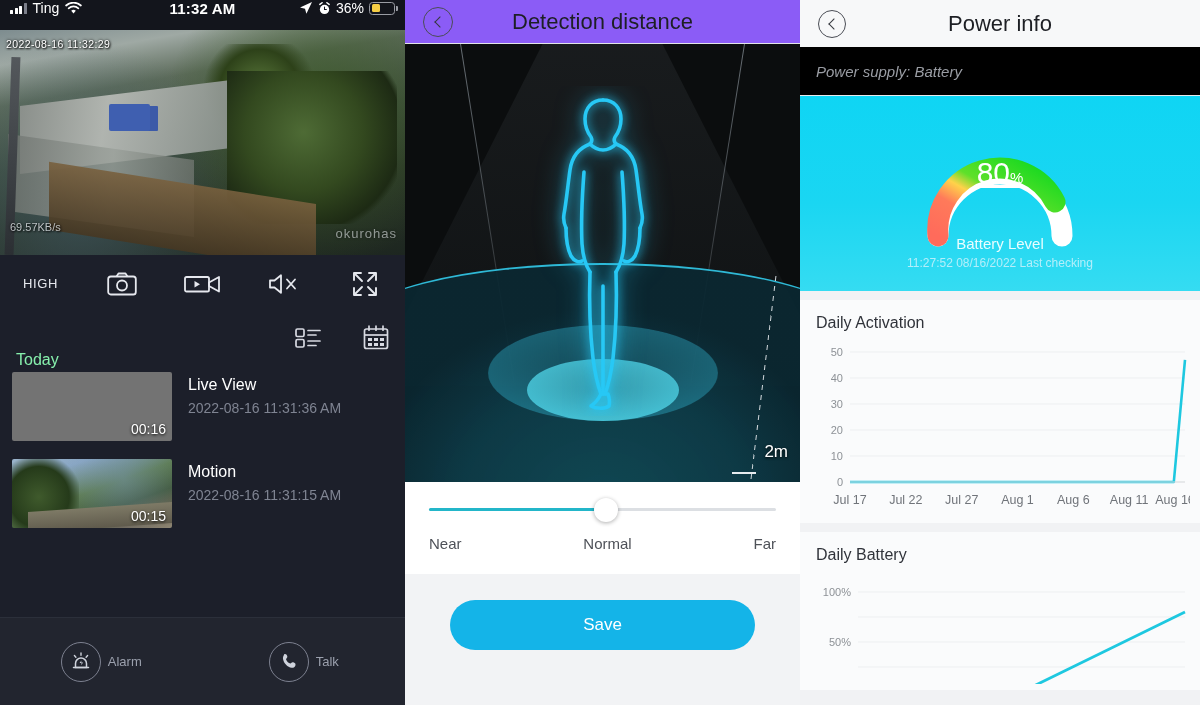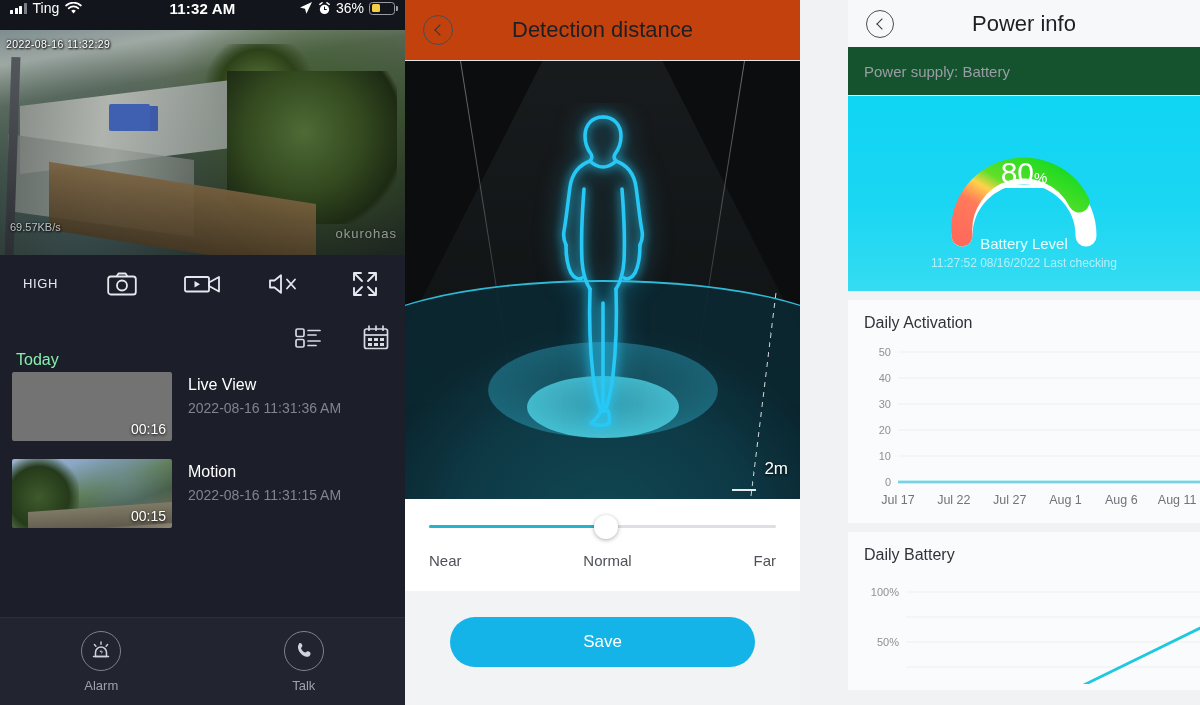--- a/index.html
+++ b/index.html
@@ -85,27 +85,27 @@
     background:radial-gradient(circle at 40% 55%, #3f5a2c 0%, #253a1a 55%, rgba(0,0,0,0) 78%);}
   .ev-thumb.photo:after{content:"";position:absolute;left:10%;bottom:0;width:90%;height:30%;
     background:linear-gradient(#7e7a66,#5f5a4c);transform:skewY(-4deg);}
   .ev-dur { position:absolute; right:6px; bottom:4px; color:#fff; font-size:14px; z-index:3; text-shadow:0 1px 3px #000; }
   .ev-meta { padding-top:4px; }
   .ev-title { color:#fff; font-size:16px; margin-bottom:6px; }
   .ev-time { color:#7f8492; font-size:14px; }
 
   .tabbar { position:absolute; left:0; bottom:0; width:405px; height:88px; background:#22252f;
     border-top:1px solid #2b2f3a; display:flex; }
-  .tab { flex:1; display:flex; flex-direction:column; align-items:center; justify-content:center; gap:7px; }
+  .tab { flex:1; display:flex; flex-direction:row; align-items:center; justify-content:center; gap:7px; }
   .tab-circle { width:40px; height:40px; border:1.3px solid #7d8190; border-radius:50%; display:flex; align-items:center; justify-content:center; }
   .tab-label { color:#9ba0ad; font-size:13px; }
 
   
   .panel-det { width:395px; height:705px; background:#f2f3f5; position:relative; }
-  .det-head { height:61px; background:#c2410c; display:flex; align-items:center; padding:0 18px; position:relative; border-bottom:1px solid #e2e4e7;}
+  .det-head { height:44px; background:#8b5cf6; display:flex; align-items:center; padding:0 18px; position:relative; border-bottom:1px solid #e2e4e7;}
   .det-back { width:30px; height:30px; border:1.6px solid #4a4d55; border-radius:50%; display:flex; align-items:center; justify-content:center; }
   .det-chev { width:8px;height:8px;border-left:1.8px solid #34373d;border-bottom:1.8px solid #34373d;transform:rotate(45deg);margin-left:3px;}
   .det-title { position:absolute; left:0; right:0; text-align:center; font-size:22px; color:#1d1f24; pointer-events:none;}
   .det-stage { position:relative; width:395px; height:438px; overflow:hidden; background:#0b0d0e; }
   .beam { position:absolute; left:50%; top:-6%; width:118%; height:84%; transform:translateX(-50%);
     background: linear-gradient(to bottom, rgba(150,160,170,.10), rgba(90,110,120,.05));
     clip-path: polygon(40% 0%, 60% 0%, 100% 100%, 0% 100%); }
   .beam-edge { position:absolute; top:0; height:78%; width:1px; background:linear-gradient(rgba(180,190,200,.55), rgba(180,190,200,.05)); }
   .floor { position:absolute; left:-14%; bottom:0; width:128%; height:50%;
     background: radial-gradient(ellipse 62% 120% at 50% 110%, rgba(20,120,140,.55) 0%, rgba(14,70,85,.78) 45%, rgba(10,40,50,.9) 75%);
@@ -123,25 +123,25 @@
   .track { position:relative; height:3px; background:#dcdfe3; border-radius:2px; }
   .track-fill { position:absolute; left:0; top:0; height:3px; width:51%; background:#23b6c9; border-radius:2px; }
   .thumb { position:absolute; left:51%; top:50%; transform:translate(-50%,-50%); width:24px; height:24px; background:#fff;
     border-radius:50%; box-shadow:0 1px 4px rgba(0,0,0,.32); }
   .slabels { display:flex; justify-content:space-between; margin-top:24px; color:#4e5158; font-size:15px; }
   .savebox { padding:26px 45px; }
   .savebtn { height:50px; border-radius:25px; background:#14b4e8; color:#fff; font-size:17px;
     display:flex; align-items:center; justify-content:center; border:none; width:100%; cursor:pointer; }
 
   
-  .panel-pwr { width:400px; height:705px; background:#f1f2f4; position:relative; overflow:hidden;padding-left:48px; }
+  .panel-pwr { width:400px; height:705px; background:#f1f2f4; position:relative; overflow:hidden; }
   .pwr-head { height:47px; background:#f7f8f9; display:flex; align-items:center; padding:0 18px; position:relative; }
   .pwr-back { width:28px; height:28px; border:1.5px solid #4a4d55; border-radius:50%; display:flex; align-items:center; justify-content:center; }
   .pwr-title { position:absolute; left:0; right:0; text-align:center; font-size:22px; color:#1d1f24; pointer-events:none; }
-  .pwr-supply { height:49px; background:#14532d; display:flex; align-items:center; padding:0 16px; color:#9a9da4; font-size:15px; border-bottom:1px solid #e9eaec;}
+  .pwr-supply { height:49px; background:#000000; display:flex; align-items:center; padding:0 16px; color:#9a9da4; font-size:15px; border-bottom:1px solid #e9eaec;font-style:italic;}
   .gauge-card { height:195px; background: linear-gradient(180deg,#0fd5f4 0%, #1ad6f2 55%, #35dcf2 100%); position:relative; }
   .gauge-wrap { position:absolute; left:50%; top:14px; transform:translateX(-50%); width:176px; height:120px; }
   .gauge-val { position:absolute; left:0; right:0; top:60px; text-align:center; color:#fff; font-size:30px; font-weight:300;text-decoration:underline; }
   .gauge-val sup { font-size:15px; vertical-align:baseline; }
   .gauge-cap { position:absolute; left:0; right:0; top:139px; text-align:center; color:#e8fdff; font-size:15px; }
   .gauge-sub { position:absolute; left:0; right:0; top:160px; text-align:center; color:#b3eefa; font-size:12px; }
   .chart-card { background:#fafbfc; margin-top:9px; padding:14px 10px 6px 10px; }
   .chart-title { color:#30333a; font-size:16px; padding-left:6px; margin-bottom:10px; }
   .chart-box { position:relative; width:100%; }
   svg { display:block; }

